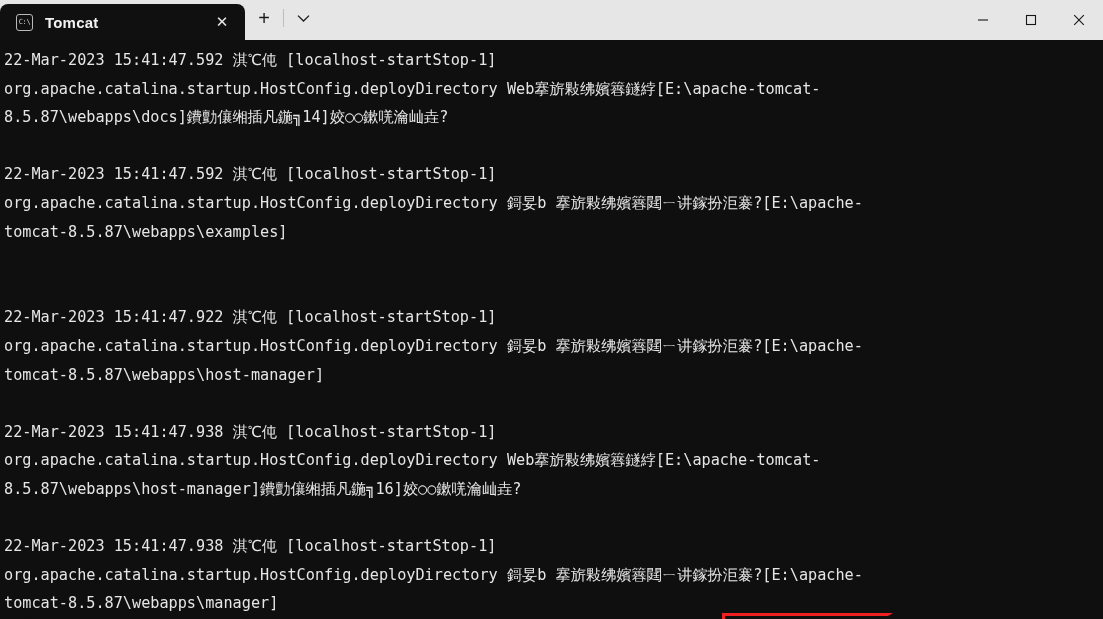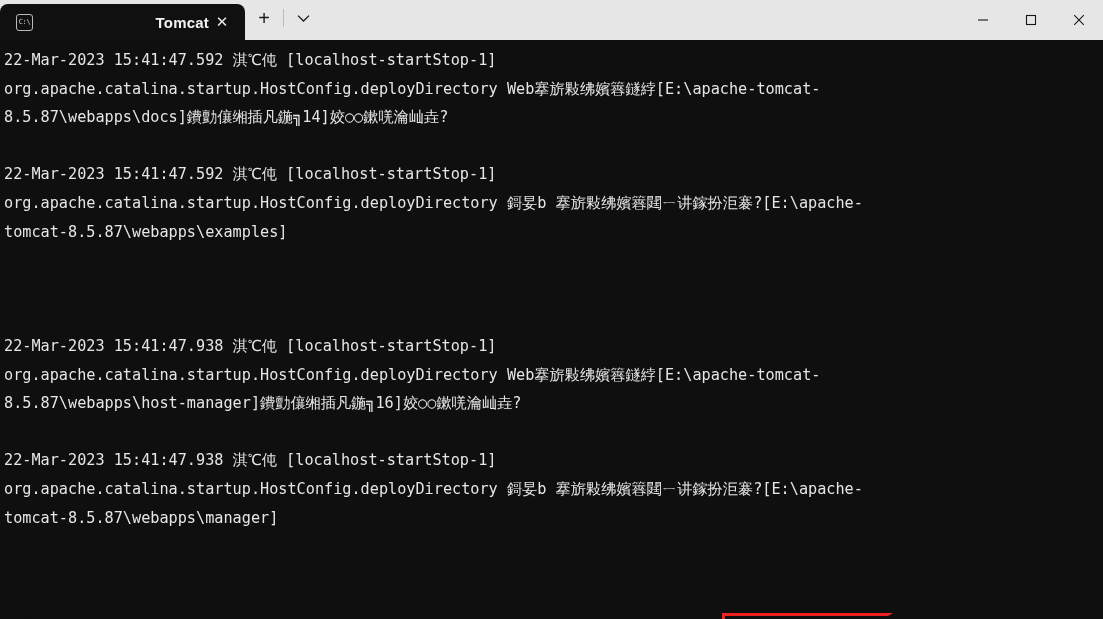--- a/index.html
+++ b/index.html
@@ -56,21 +56,20 @@
   }
   .tab-title {
     flex: 1 1 auto;
     color: #f2f2f2;
     font-family: "Liberation Sans", sans-serif;
     font-size: 15px;
     font-weight: 600;
     letter-spacing: 0.2px;
     white-space: nowrap;
     overflow: hidden;
-    text-align: right;
   }
   .tab-close {
     flex: 0 0 auto;
     width: 26px; height: 26px;
     display: flex; align-items: center; justify-content: center;
     color: #e8e8e8;
     font-size: 15px;
     font-family: "Liberation Sans", sans-serif;
     border-radius: 4px;
   }
@@ -184,20 +183,21 @@
 </div>
 
 <div class="terminal">
 
   <div id="log-lines">
       <div class="logline wrap">22-Mar-2023 15:41:47.592 淇℃伅 [localhost-startStop-1] org.apache.catalina.startup.HostConfig.deployDirectory Web搴旂敤绋嬪簭鐩綍[E:\apache-tomcat-8.5.87\webapps\docs]鐨勯儴缃插凡鍦╗14]姣○○鏉唴瀹屾垚?</div>
       <div class="logline spacer"></div>
       <div class="logline wrap">22-Mar-2023 15:41:47.592 淇℃伅 [localhost-startStop-1] org.apache.catalina.startup.HostConfig.deployDirectory 鎶妟b 搴旂敤绋嬪簭閮ㄧ讲鎵扮洰褰?[E:\apache-tomcat-8.5.87\webapps\examples]</div>
       <div class="logline spacer"></div>
       <div class="logline spacer"></div>
+      <div class="logline wrap">22-Mar-2023 15:41:47.922 淇℃伅 [localhost-startStop-1] org.apache.catalina.startup.HostConfig.deployDirectory 鎶妟b 搴旂敤绋嬪簭閮ㄧ讲鎵扮洰褰?[E:\apache-tomcat-8.5.87\webapps\host-manager]</div>
       <div class="logline spacer"></div>
       <div class="logline wrap">22-Mar-2023 15:41:47.938 淇℃伅 [localhost-startStop-1] org.apache.catalina.startup.HostConfig.deployDirectory Web搴旂敤绋嬪簭鐩綍[E:\apache-tomcat-8.5.87\webapps\host-manager]鐨勯儴缃插凡鍦╗16]姣○○鏉唴瀹屾垚?</div>
       <div class="logline spacer"></div>
       <div class="logline wrap">22-Mar-2023 15:41:47.938 淇℃伅 [localhost-startStop-1] org.apache.catalina.startup.HostConfig.deployDirectory 鎶妟b 搴旂敤绋嬪簭閮ㄧ讲鎵扮洰褰?[E:\apache-tomcat-8.5.87\webapps\manager]</div>
       <div class="logline spacer"></div>
       <div class="logline spacer"></div>
     </div>
 
   <div class="highlight-box"></div>
 

